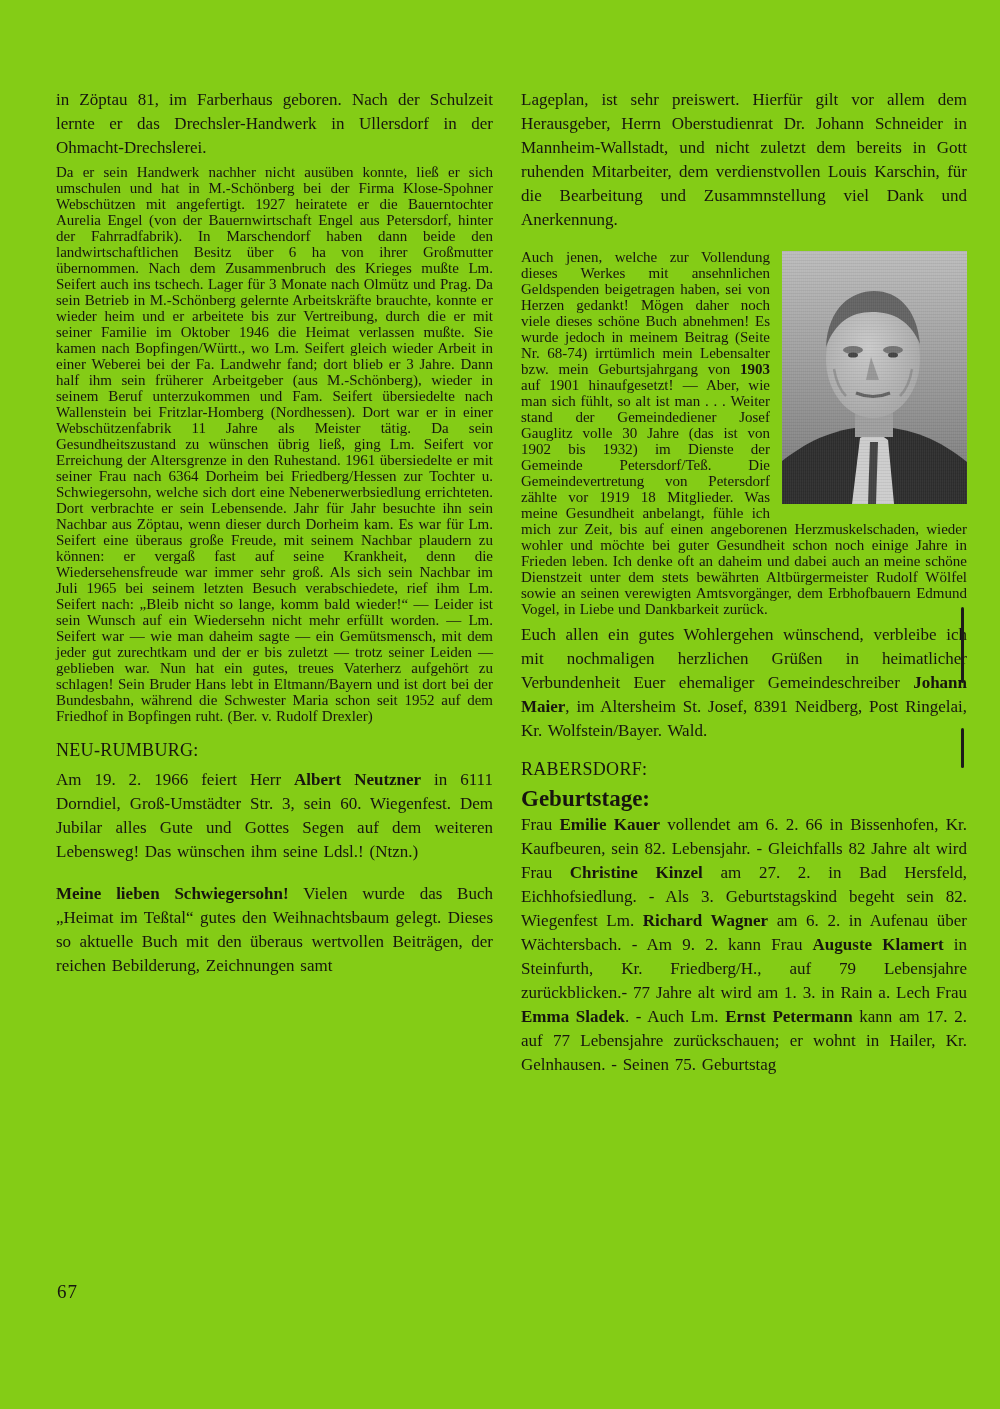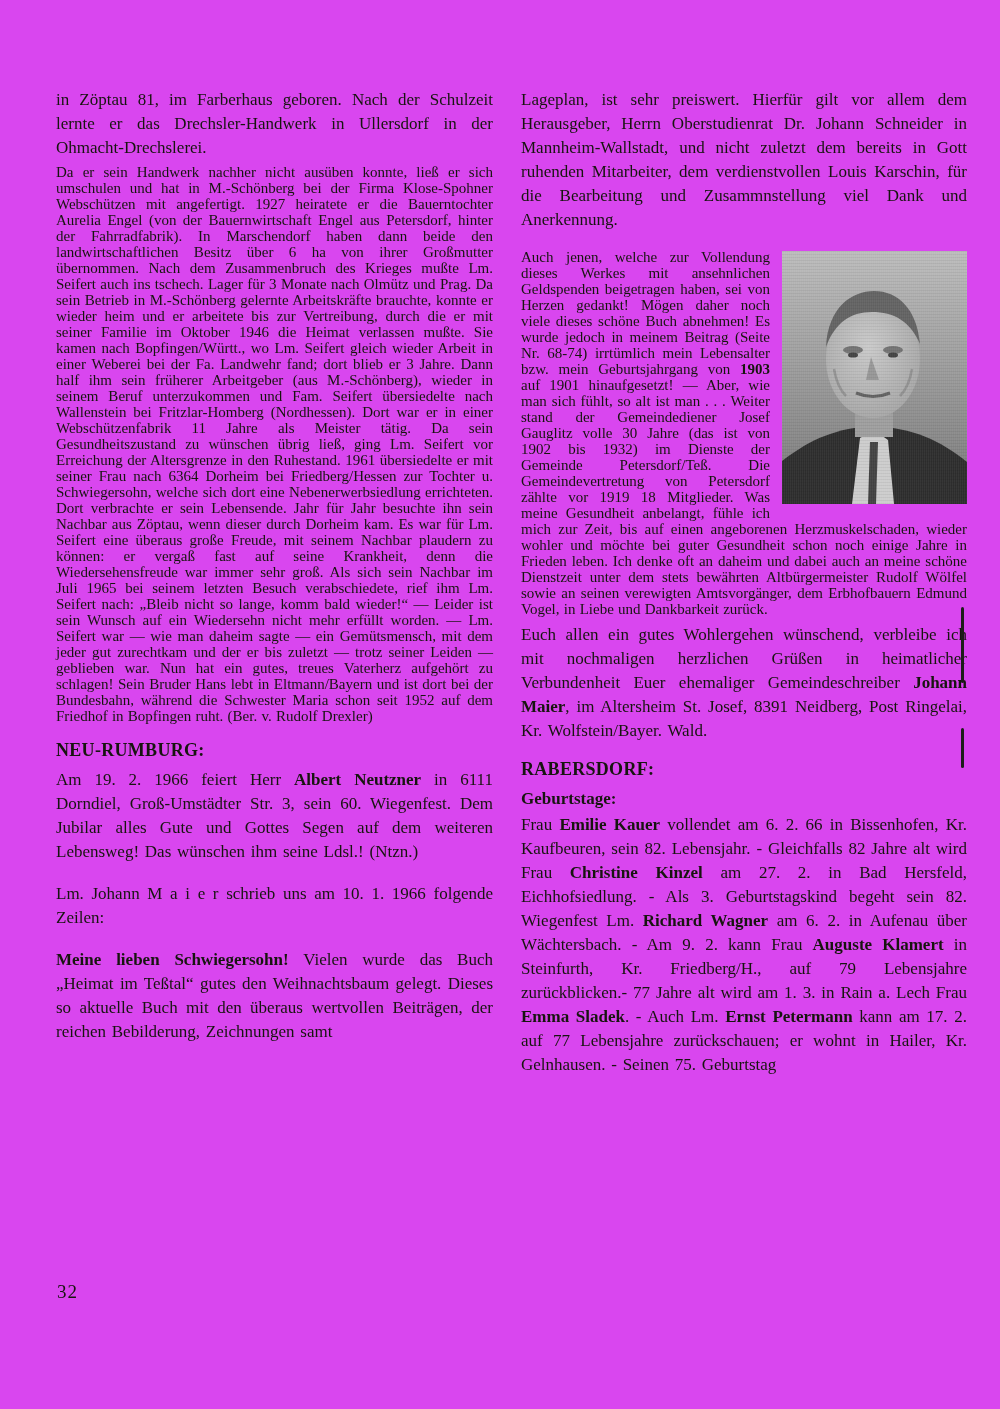--- a/index.html
+++ b/index.html
@@ -2,21 +2,21 @@
 <html lang="de"><head>
 <meta charset="utf-8">
 <style>
   * { margin: 0; padding: 0; box-sizing: border-box; }
   html, body { background: #d9d8d4; }
   .page {
     position: relative;
     width: 1000px;
     height: 1409px;
     margin: 0 auto;
-    background: #d946ef;
+    background: #84cc16;
     color: #17150f;
     font-family: "Liberation Serif", "DejaVu Serif", serif;
     overflow: hidden;
   }
   .columns {
     display: flex;
     gap: 28px;
     padding: 88px 0 0 56px;
     align-items: flex-start;
   }
@@ -33,26 +33,26 @@
   .small-text {
     font-size: 15px;
     line-height: 16px;
     text-align: justify;
     word-spacing: 0.5px;
     hyphens: auto;
   }
   b { font-weight: bold; }
   .heading {
     font-size: 18px;
-    font-weight: bold;
+    font-weight: normal;
     letter-spacing: 0.3px;
     margin: 16px 0 7px 0;
   }
   .subheading {
-    font-size: 17px;
+    font-size: 23px;
     line-height: 24px;
     font-weight: bold;
     margin: 2px 0 2px 0;
   }
   .letter-block { margin-top: 17px; }
   .letter-block::after { content: ""; display: block; clear: both; }
   .photo {
     float: right;
     width: 185px;
     height: 253px;
@@ -95,21 +95,20 @@
 <div class="page">
   <div class="columns">
 
     <div class="col col-left">
       <p class="body-text"><span>in Zöptau 81, im Farberhaus geboren. Nach der Schulzeit lernte er das Drechsler-Handwerk in Ullersdorf in der Ohmacht-Drechslerei.</span></p>
       <p class="small-text" style="margin-top:4px"><span>Da er sein Handwerk nachher nicht ausüben konnte, ließ er sich umschulen und hat in M.-Schönberg bei der Firma Klose-Spohner Webschützen mit angefertigt. 1927 heiratete er die Bauerntochter Aurelia Engel (von der Bauernwirtschaft Engel aus Petersdorf, hinter der Fahrradfabrik). In Marschendorf haben dann beide den landwirtschaftlichen Besitz über 6 ha von ihrer Großmutter übernommen. Nach dem Zusammenbruch des Krieges mußte Lm. Seifert auch ins tschech. Lager für 3 Monate nach Olmütz und Prag. Da sein Betrieb in M.-Schönberg gelernte Arbeitskräfte brauchte, konnte er wieder heim und er arbeitete bis zur Vertreibung, durch die er mit seiner Familie im Oktober 1946 die Heimat verlassen mußte. Sie kamen nach Bopfingen/Württ., wo Lm. Seifert gleich wieder Arbeit in einer Weberei bei der Fa. Landwehr fand; dort blieb er 3 Jahre. Dann half ihm sein früherer Arbeitgeber (aus M.-Schönberg), wieder in seinem Beruf unterzukommen und Fam. Seifert übersiedelte nach Wallenstein bei Fritzlar-Homberg (Nordhessen). Dort war er in einer Webschützenfabrik 11 Jahre als Meister tätig. Da sein Gesundheitszustand zu wünschen übrig ließ, ging Lm. Seifert vor Erreichung der Altersgrenze in den Ruhestand. 1961 übersiedelte er mit seiner Frau nach 6364 Dorheim bei Friedberg/Hessen zur Tochter u. Schwiegersohn, welche sich dort eine Nebenerwerbsiedlung errichteten. Dort verbrachte er sein Lebensende. Jahr für Jahr besuchte ihn sein Nachbar aus Zöptau, wenn dieser durch Dorheim kam. Es war für Lm. Seifert eine überaus große Freude, mit seinem Nachbar plaudern zu können: er vergaß fast auf seine Krankheit, denn die Wiedersehensfreude war immer sehr groß. Als sich sein Nachbar im Juli 1965 bei seinem letzten Besuch verabschiedete, rief ihm Lm. Seifert nach: „Bleib nicht so lange, komm bald wieder!“ — Leider ist sein Wunsch auf ein Wiedersehn nicht mehr erfüllt worden. — Lm. Seifert war — wie man daheim sagte — ein Gemütsmensch, mit dem jeder gut zurechtkam und der er bis zuletzt — trotz seiner Leiden — geblieben war. Nun hat ein gutes, treues Vaterherz aufgehört zu schlagen! Sein Bruder Hans lebt in Eltmann/Bayern und ist dort bei der Bundesbahn, während die Schwester Maria schon seit 1952 auf dem Friedhof in Bopfingen ruht. (Ber. v. Rudolf Drexler)</span></p>
 
       <h2 class="heading">NEU-RUMBURG:</h2>
       <p class="body-text"><span>Am 19. 2. 1966 feiert Herr </span><b>Albert Neutzner</b><span> in 6111 Dorndiel, Groß-Umstädter Str. 3, sein 60. Wiegenfest. Dem Jubilar alles Gute und Gottes Segen auf dem weiteren Lebensweg! Das wünschen ihm seine Ldsl.! (Ntzn.)</span></p>
 
-      <p class="body-text"><span>Lm. Johann M a i e r schrieb uns am 10. 1. 1966 folgende Zeilen:</span></p>
       <p class="body-text"><b>Meine lieben Schwiegersohn!</b><span> Vielen wurde das Buch „Heimat im Teßtal“ gutes den Weihnachtsbaum gelegt. Dieses so aktuelle Buch mit den überaus wertvollen Beiträgen, der reichen Bebilderung, Zeichnungen samt</span></p>
     </div>
 
     <div class="col col-right">
       <p class="body-text"><span>Lageplan, ist sehr preiswert. Hierfür gilt vor allem dem Herausgeber, Herrn Oberstudienrat Dr. Johann Schneider in Mannheim-Wallstadt, und nicht zuletzt dem bereits in Gott ruhenden Mitarbeiter, dem verdienstvollen Louis Karschin, für die Bearbeitung und Zusammnstellung viel Dank und Anerkennung.</span></p>
 
       <div class="small-text letter-block">
         <div class="photo">
           <svg viewBox="0 0 185 253" width="185" height="253" xmlns="http://www.w3.org/2000/svg" role="img">
             <defs>
@@ -145,17 +144,17 @@
 
       <p class="body-text after-photo"><span>Euch allen ein gutes Wohlergehen wünschend, verbleibe ich mit nochmaligen herzlichen Grüßen in heimatlicher Verbundenheit Euer ehemaliger Gemeindeschreiber </span><b>Johann Maier</b><span>, im Altersheim St. Josef, 8391 Neidberg, Post Ringelai, Kr. Wolfstein/Bayer. Wald.</span></p>
 
       <h2 class="heading">RABERSDORF:</h2>
       <p class="subheading">Geburtstage:</p>
       <p class="body-text"><span>Frau </span><b>Emilie Kauer</b><span> vollendet am 6. 2. 66 in Bissenhofen, Kr. Kaufbeuren, sein 82. Lebensjahr. - Gleichfalls 82 Jahre alt wird Frau </span><b>Christine Kinzel</b><span> am 27. 2. in Bad Hersfeld, Eichhofsiedlung. - Als 3. Geburtstagskind begeht sein 82. Wiegenfest Lm. </span><b>Richard Wagner</b><span> am 6. 2. in Aufenau über Wächtersbach. - Am 9. 2. kann Frau </span><b>Auguste Klamert</b><span> in Steinfurth, Kr. Friedberg/H., auf 79 Lebensjahre zurückblicken.- 77 Jahre alt wird am 1. 3. in Rain a. Lech Frau </span><b>Emma Sladek</b><span>. - Auch Lm. </span><b>Ernst Petermann</b><span> kann am 17. 2. auf 77 Lebensjahre zurückschauen; er wohnt in Hailer, Kr. Gelnhausen. - Seinen 75. Geburtstag</span></p>
     </div>
 
   </div>
 
-  <div class="page-number">32</div>
+  <div class="page-number">67</div>
 
   <div class="scan-artifact a1"></div>
   <div class="scan-artifact a2"></div>
 </div>
 
 </body></html>

